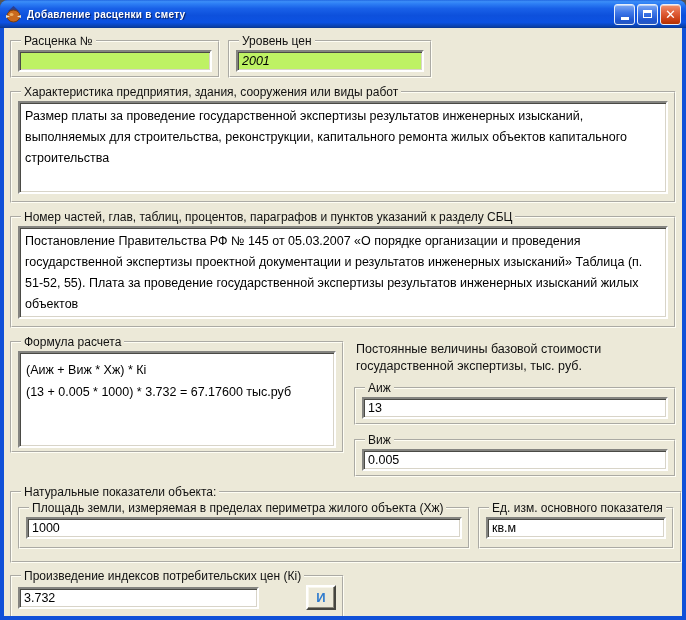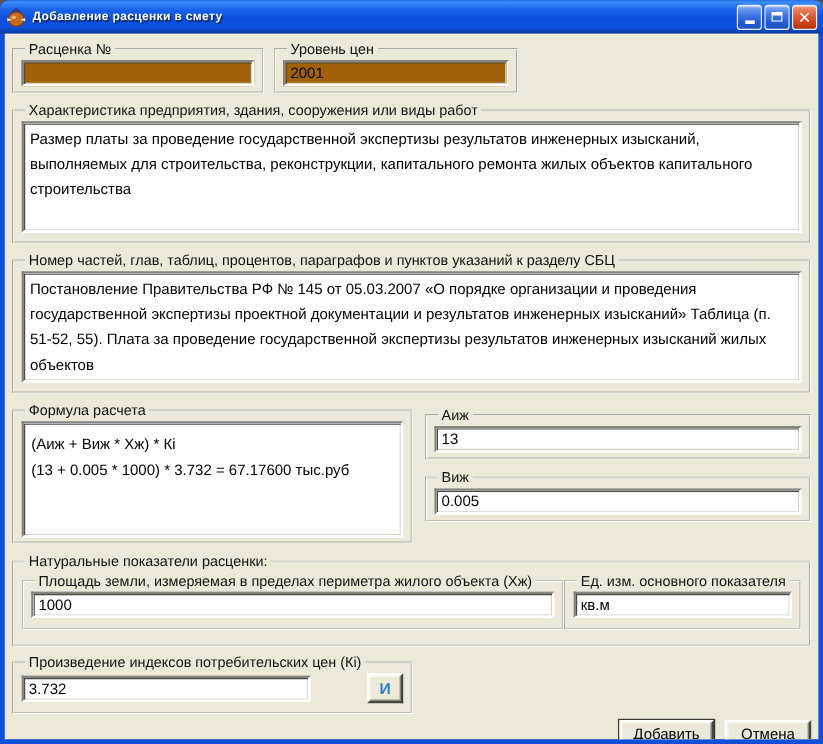--- a/index.html
+++ b/index.html
@@ -64,42 +64,42 @@
     border:2px solid;
     border-color:#848480 #fff #fff #848480;
     box-shadow: inset 1px 1px 0 #4a4a45, inset -1px -1px 0 #d8d4c8;
   }
   input.sunken, textarea.sunken {
     width:100%; font-family:"Liberation Sans","DejaVu Sans",sans-serif;
     font-size:12.5px; color:#000; padding:2px 4px; outline:none;
   }
   input.sunken { height:22px; }
   textarea.sunken { resize:none; overflow:hidden; line-height:21px; padding:3px 5px; }
-  .beige { background:#a16207; }
+  .beige { background:#bef264;font-style:italic; }
   .gray-text { color:#7d7d76; }
 
   .row { display:flex; }
 
   .fs-priceno { width:210px; height:44px; margin-right:8px; }
   .fs-pricelevel { width:204px; height:44px; }
 
   .fs-wide { margin-top:7px; }
   .fs-char textarea { height:93px; }
   .fs-sbc textarea { height:93px; }
 
   .mid { margin-top:7px; display:flex; }
   .fs-formula { width:334px; height:118px; flex:0 0 auto; }
   .formula-box { height:97px; font-size:12.5px; line-height:22px; padding:6px 6px; }
   .mid-right { flex:1 1 auto; margin-left:10px; padding-top:4px; }
   .constants-caption { font-size:12.5px; line-height:17px; color:#111; margin:2px 2px 6px 2px; }
   .const-row { display:flex; gap:8px;flex-direction:column; }
   .fs-const { flex:1 1 0; height:46px; }
 
   .fs-natural { margin-top:8px; height:78px; padding-top:1px; }
-  .natural-row { display:flex; margin-top:1px; }
+  .natural-row { display:flex; gap:8px; margin-top:1px; }
   .fs-area { width:452px; height:48px; flex:0 0 auto; }
   .fs-unit { flex:1 1 auto; height:48px; }
 
   .fs-ki { margin-top:6px; width:334px; height:50px; }
   .ki-row { display:flex; align-items:center;gap:40px; }
   .ki-row input { flex:1 1 auto; }
   .btn-index {
     flex:0 0 auto; width:30px; height:25px; margin-left:7px;
     background:#ECE9D8;
     border:2px solid; border-color:#fff #45453f #45453f #fff;
@@ -172,35 +172,36 @@
     <div class="mid">
       <fieldset class="fs-formula">
         <legend>Формула расчета</legend>
         <div class="sunken formula-box">
           <div>(Аиж + Виж * Хж) * Кi</div>
           <div>(13 + 0.005 * 1000) * 3.732 = 67.17600 тыс.руб</div>
         </div>
       </fieldset>
 
       <div class="mid-right">
+        <div class="constants-caption">Постоянные величины базовой стоимости государственной экспертизы, тыс. руб.</div>
         <div class="const-row">
           <fieldset class="fs-const">
             <legend>Аиж</legend>
             <input class="sunken" type="text" value="13" style="">
           </fieldset>
           <fieldset class="fs-const">
             <legend>Виж</legend>
             <input class="sunken" type="text" value="0.005" style="">
           </fieldset>
         </div>
       </div>
     </div>
 
     <fieldset class="fs-natural">
-      <legend>Натуральные показатели расценки:</legend>
+      <legend>Натуральные показатели объекта:</legend>
       <div class="natural-row">
         <fieldset class="fs-area">
           <legend>Площадь земли, измеряемая в пределах периметра жилого объекта (Хж)</legend>
           <input class="sunken" type="text" value="1000" style="">
         </fieldset>
         <fieldset class="fs-unit">
           <legend>Ед. изм. основного показателя</legend>
           <input class="sunken" type="text" value="кв.м" style="">
         </fieldset>
       </div>

